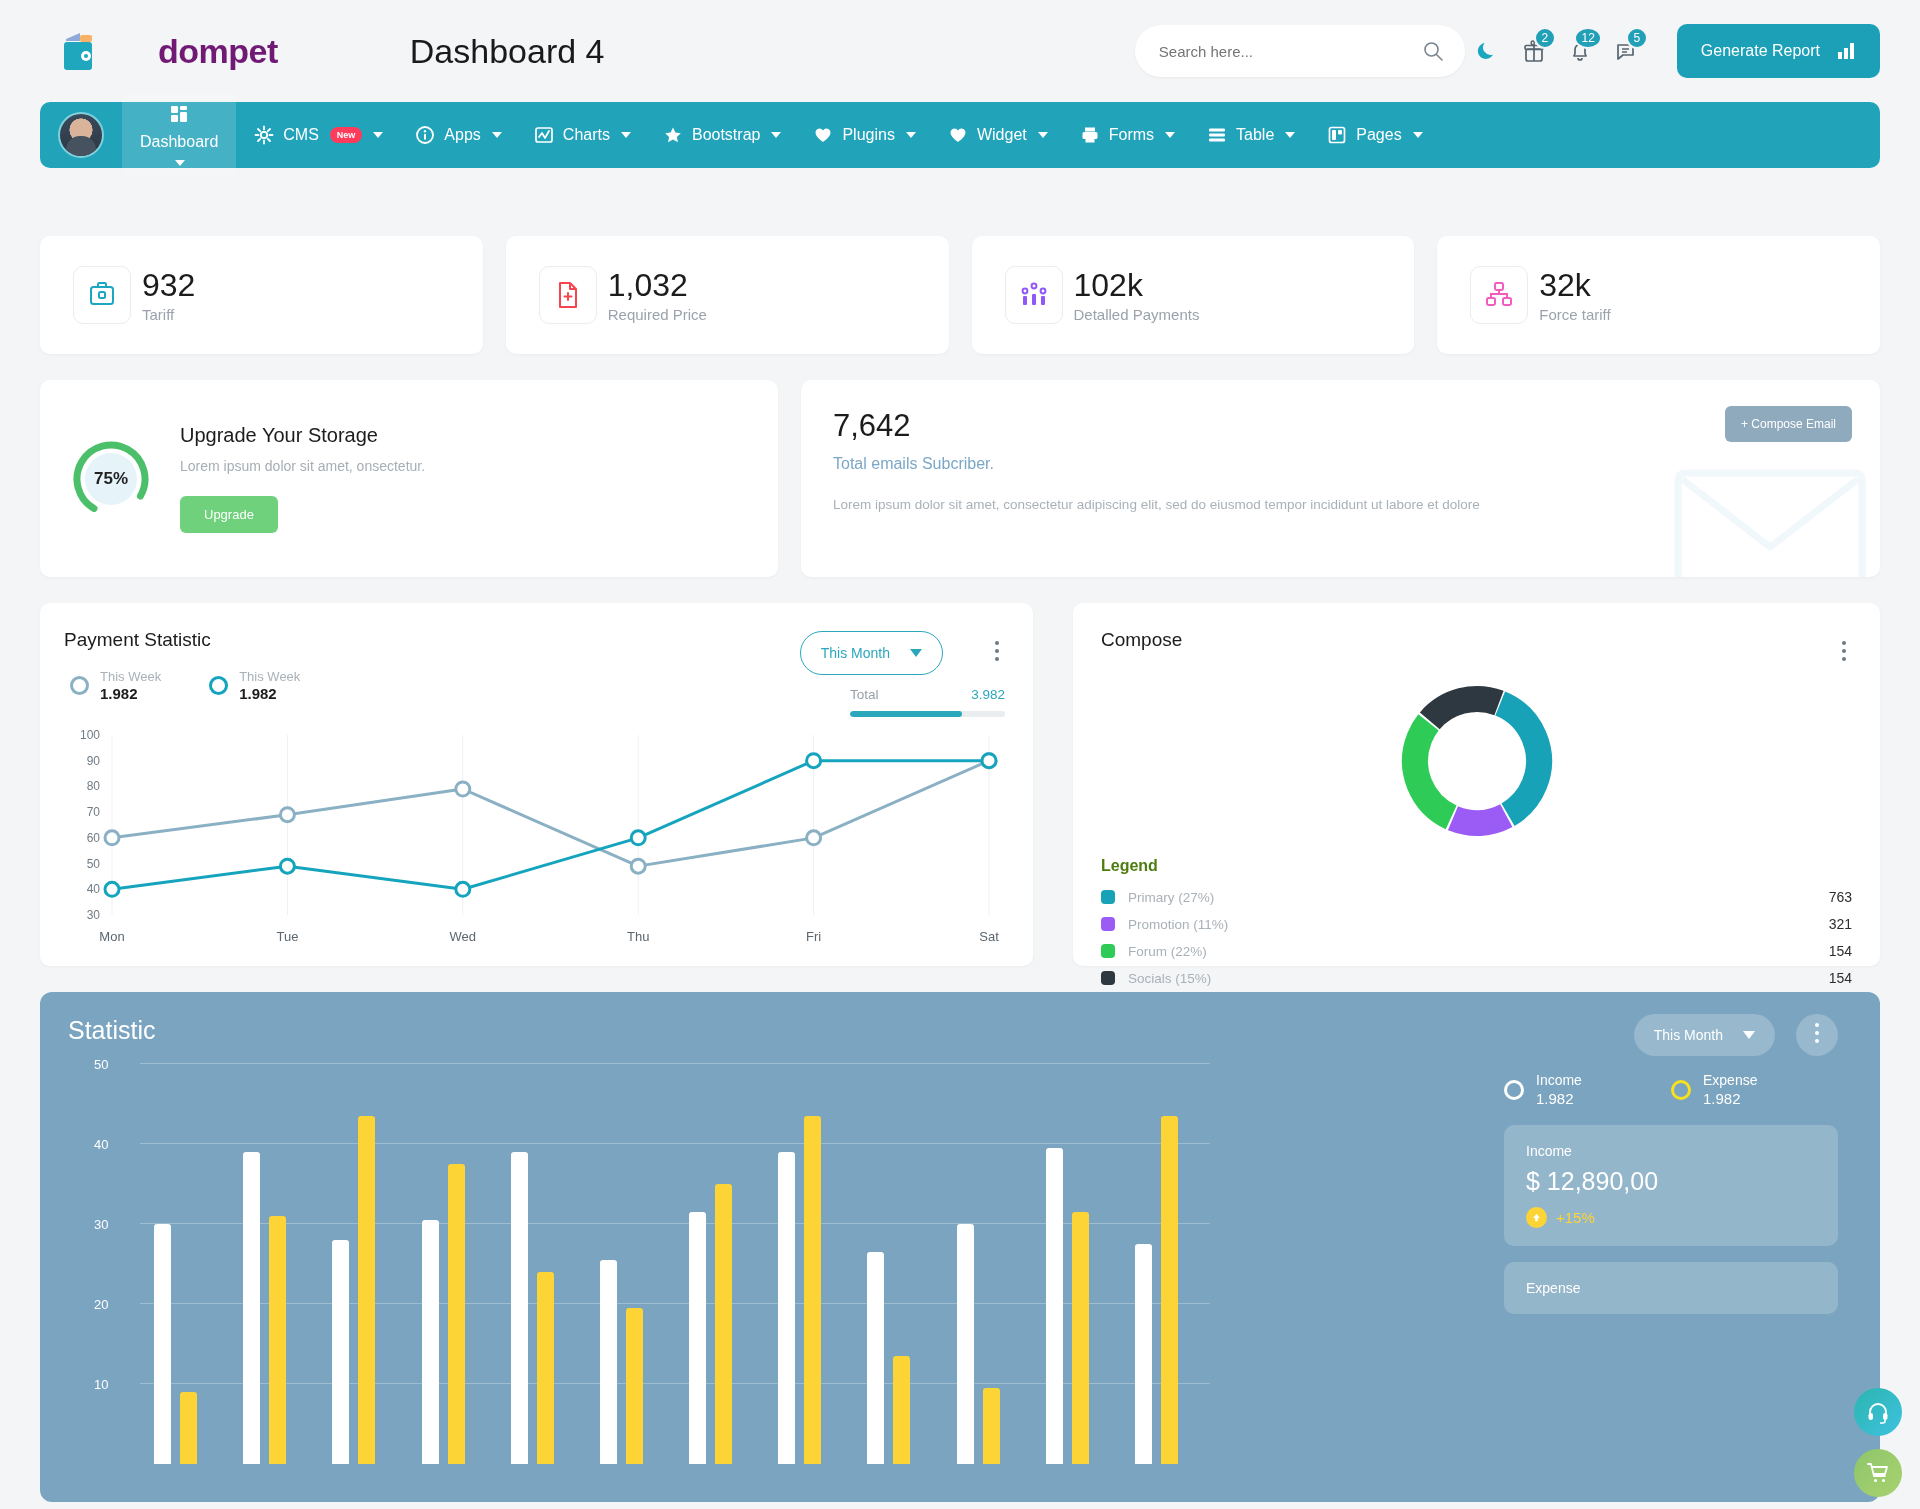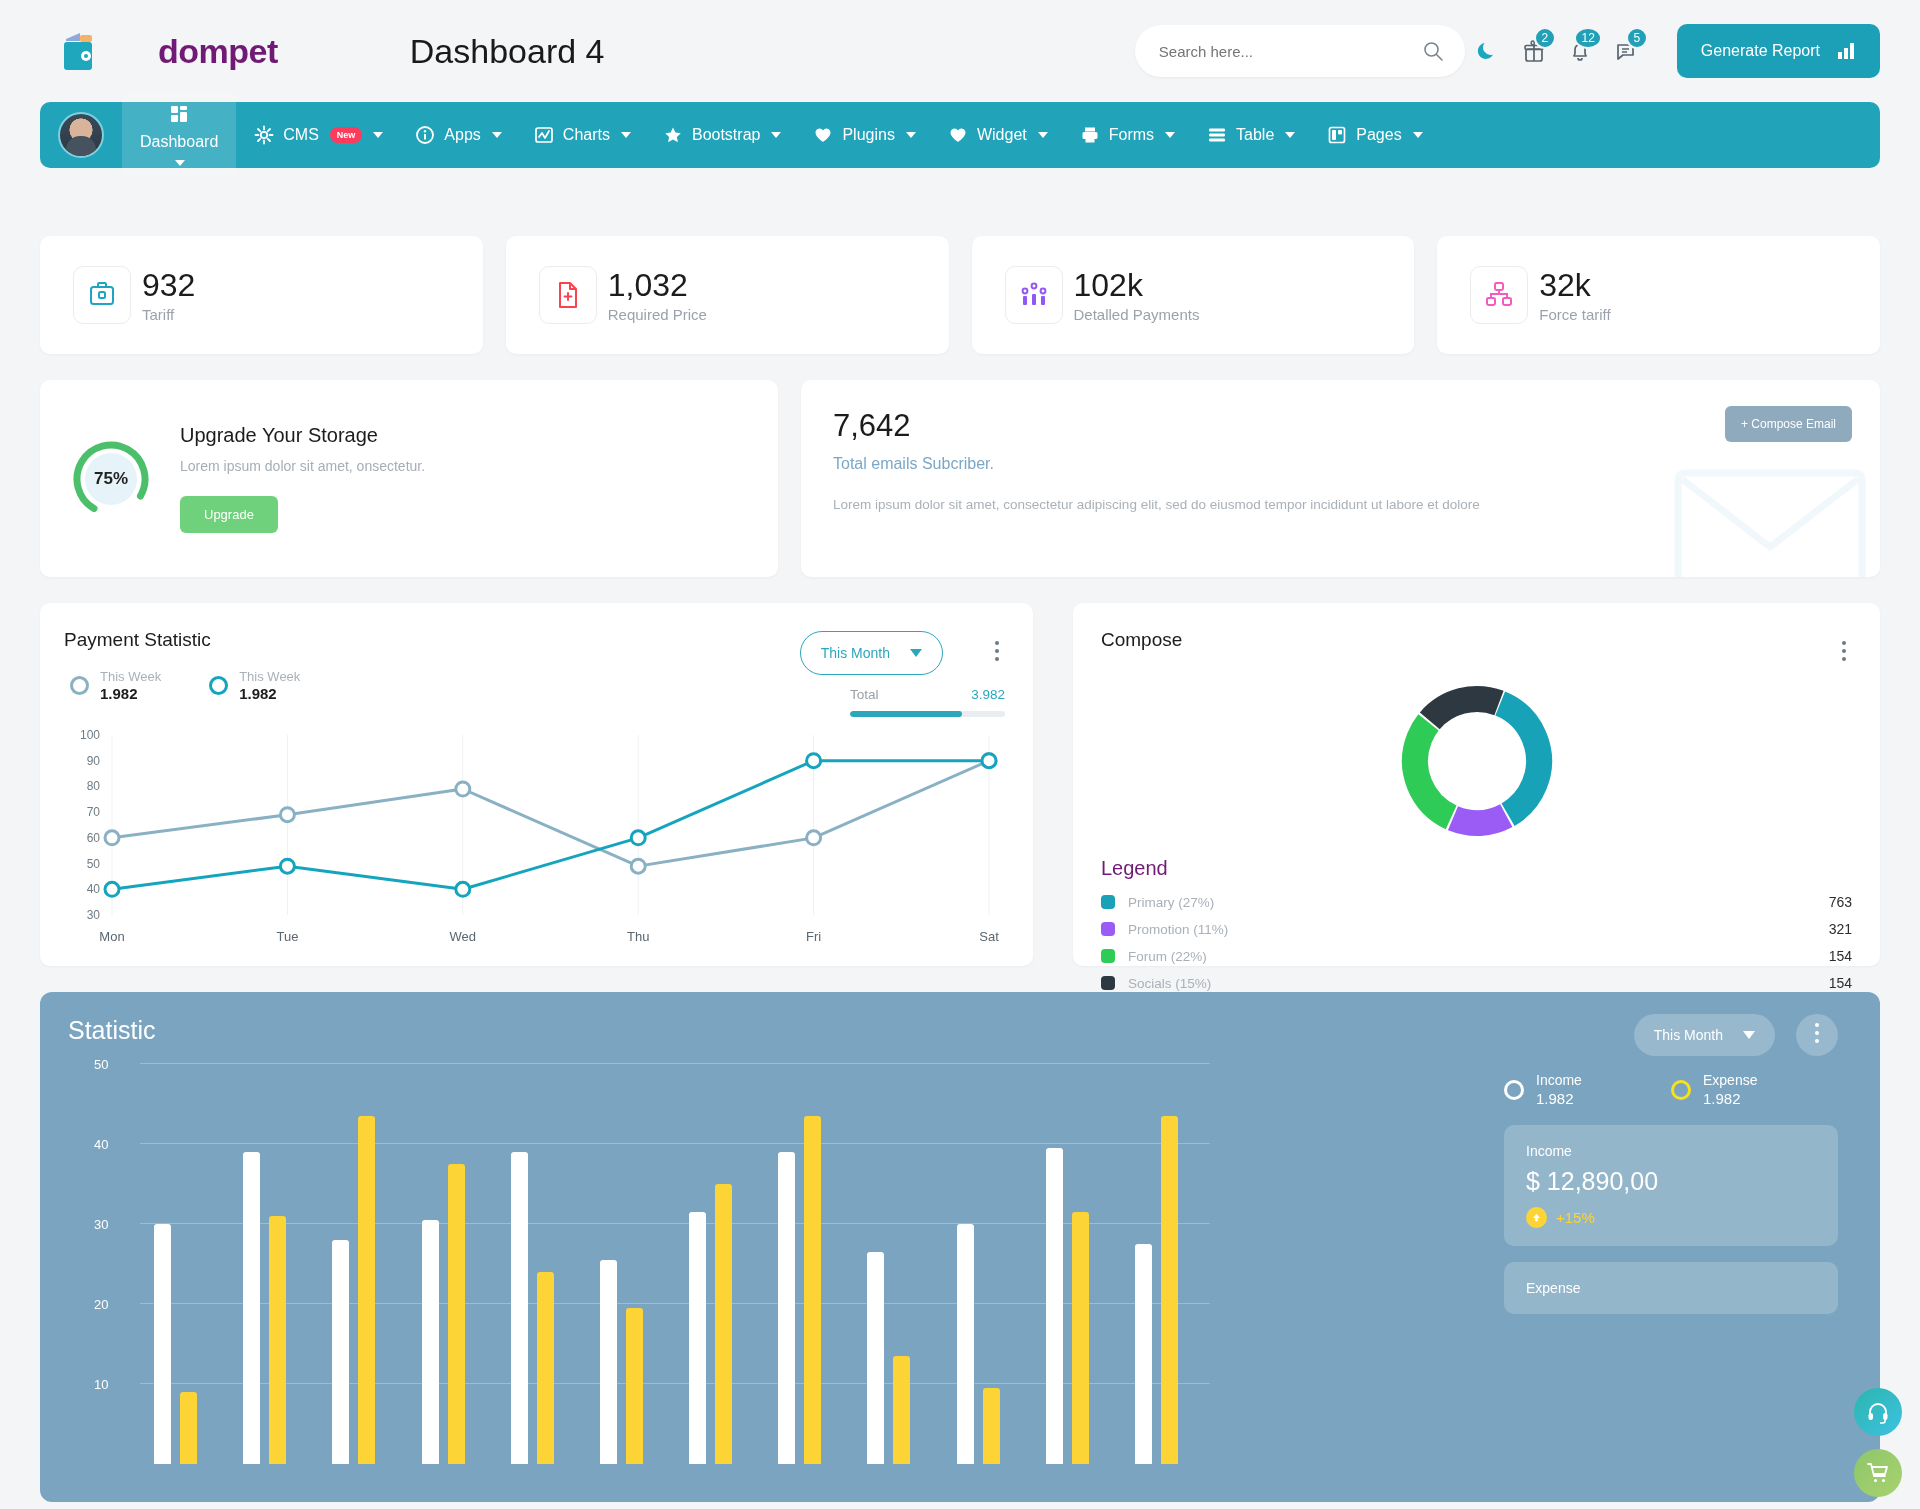--- a/index.html
+++ b/index.html
@@ -153,21 +153,21 @@
   .total-lbl { color: #98a1a8; }
   .total-val { color: #2ba7bc; }
   .total-bar { height: 6px; background: #e9edef; border-radius: 3px; margin-top: 9px; overflow: hidden; }
   .total-bar i { display: block; height: 100%; background: #2ba7bc; border-radius: 3px; }
 
   .inv-card {
     flex: 1; background: #fff; border-radius: 10px; height: 363px;
     padding: 26px 28px; position: relative; box-shadow: 0 1px 3px rgba(0,0,0,0.04);
   }
   .inv-title { font-size: 19px; color: #1c1c1c; }
-  .legend-head { font-size: 20px; font-weight: normal; color: #701a75; margin-bottom: 14px; }
+  .legend-head { font-size: 16px; font-weight: bold; color: #4d7c0f; margin-bottom: 14px; }
   .lg-row { display: flex; align-items: center; margin-bottom: 11px; }
   .lg-sw { width: 14px; height: 14px; border-radius: 4px; flex: none; }
   .lg-name { font-size: 13.5px; color: #a9b1b8; margin-left: 13px; }
   .lg-val { margin-left: auto; font-size: 14px; color: #2d2d2d; }
 
   
   .stat-panel {
     margin-top: 26px; background: #7aa4bf; border-radius: 12px;
     height: 510px; position: relative; padding: 24px 28px; overflow: hidden;
   }

